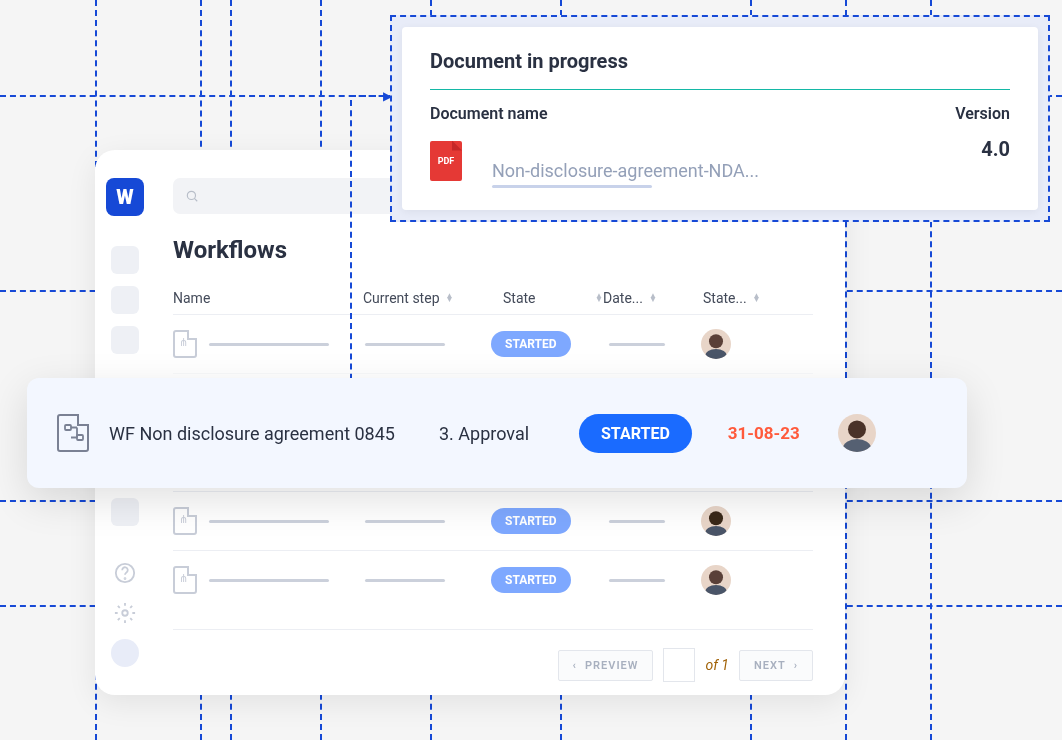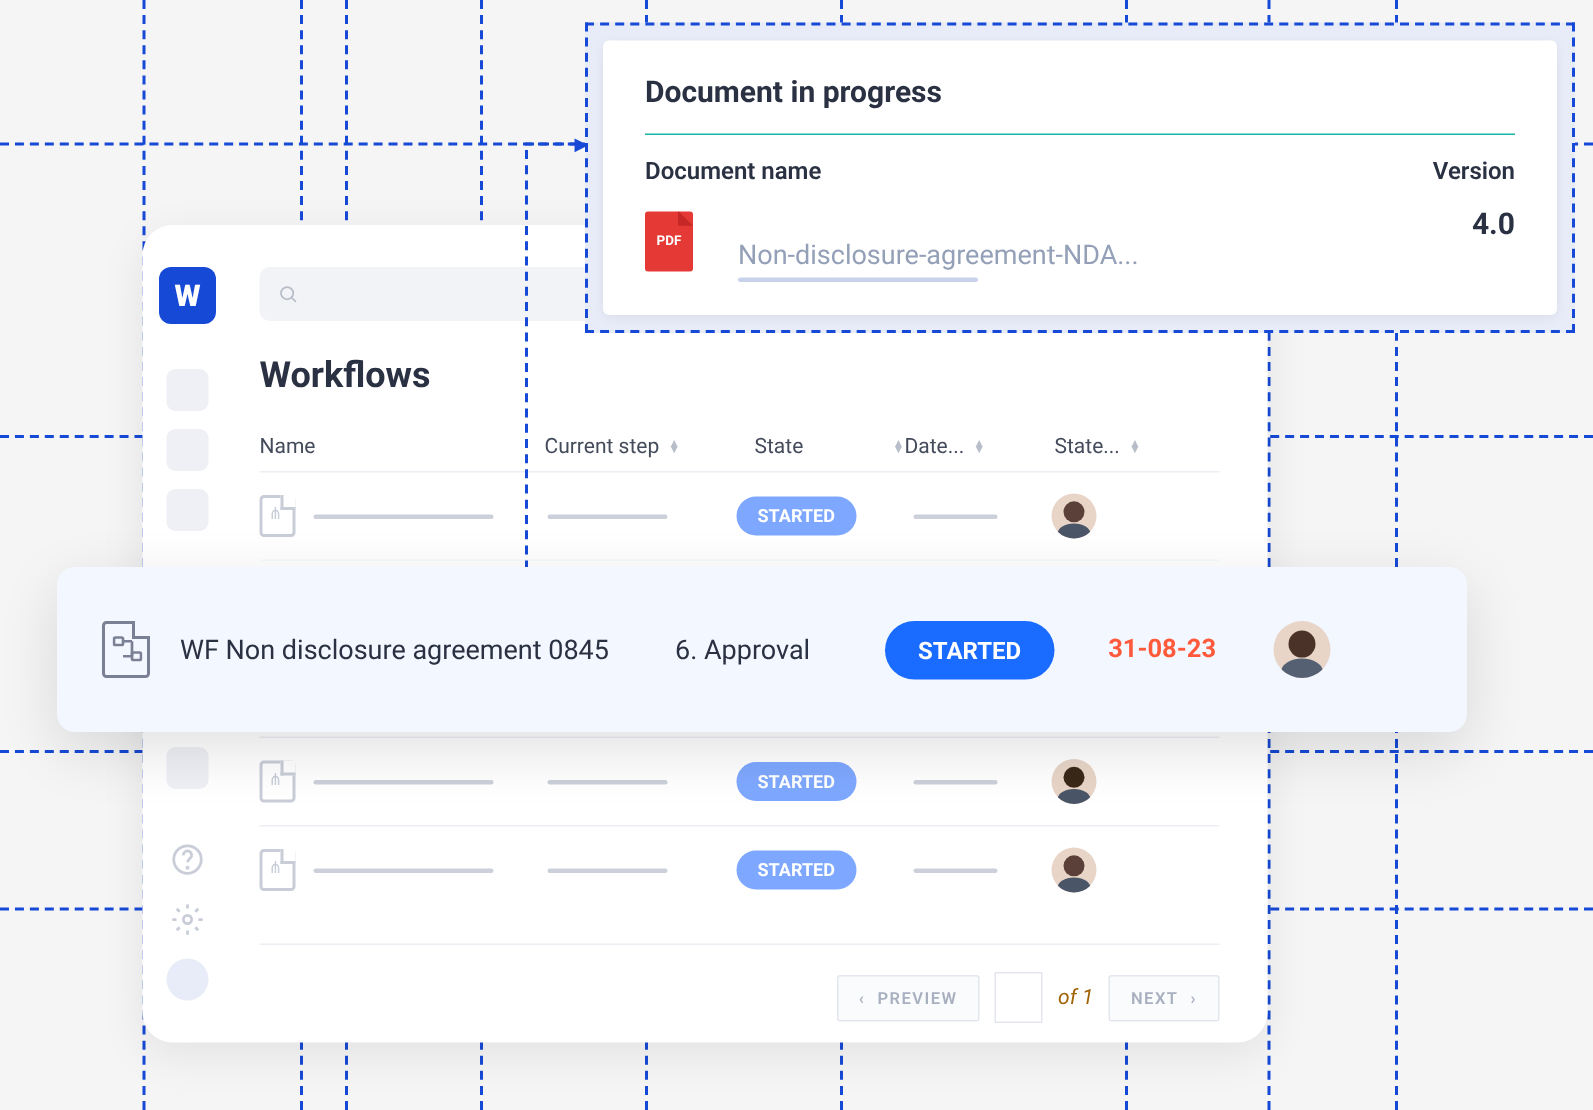--- a/index.html
+++ b/index.html
@@ -66,21 +66,21 @@
     .doc-label { font-size: 16px; font-weight: 600; color: #2a3142; }
     .doc-file { display: flex; align-items: center; gap: 30px; }
     .pdf-icon { width: 32px; height: 40px; background: #e53935; border-radius: 2px 2px 2px 2px; position: relative; display: flex; align-items: center; justify-content: center; color: #fff; font-size: 9px; font-weight: 700; }
     .pdf-icon::before { content: ""; position: absolute; top: 0; right: 0; width: 10px; height: 10px; background: #c62828; clip-path: polygon(0 0, 100% 100%, 0 100%); }
     .doc-name { display: flex; flex-direction: column; gap: 4px; }
     .doc-name-text { color: #94a0b8; font-size: 18px; margin-top: 27px; }
     .doc-underline { width: 160px; height: 3px; background: #c8d2ea; border-radius: 2px; }
     .doc-version { font-size: 20px; font-weight: 700; color: #2a3142; margin-top: 4px; }
     
     
-    .hi-row { position: absolute; left: 38px; top: 378px; width: 940px; height: 110px; background: #f3f7ff; border-radius: 12px; box-shadow: 0 12px 40px rgba(0,0,0,0.12); display: flex; align-items: center; padding: 0 30px; gap: 20px; }
+    .hi-row { position: absolute; left: 27px; top: 378px; width: 940px; height: 110px; background: #f3f7ff; border-radius: 12px; box-shadow: 0 12px 40px rgba(0,0,0,0.12); display: flex; align-items: center; padding: 0 30px; gap: 20px; }
     .hi-wf-icon { width: 32px; height: 38px; border: 2px solid #7a8194; border-radius: 3px; position: relative; flex-shrink: 0; }
     .hi-wf-icon::before { content: ""; position: absolute; top: -2px; right: -2px; width: 10px; height: 10px; background: #f3f7ff; border-bottom: 2px solid #7a8194; border-left: 2px solid #7a8194; }
     .hi-wf-icon svg { position: absolute; top: 8px; left: 5px; }
     .hi-name { font-size: 18px; color: #2a3142; width: 310px; }
     .hi-step { font-size: 18px; color: #2a3142; width: 120px; }
     .hi-badge { background: #1a6bff; color: #fff; font-size: 16px; font-weight: 700; padding: 10px 22px; border-radius: 22px; }
     .hi-date { color: #ff5a3c; font-size: 17px; font-weight: 700; margin-left: 16px; }
     .hi-avatar { width: 38px; height: 38px; border-radius: 50%; background: #e8d5c8; position: relative; overflow: hidden; margin-left: 18px; }
     .hi-avatar::after { content: ""; position: absolute; left: 50%; top: 50%; width: 18px; height: 18px; background: #4a3228; border-radius: 50%; transform: translate(-50%, -70%); }
     .hi-avatar::before { content: ""; position: absolute; left: 50%; bottom: -5px; width: 28px; height: 18px; background: #556072; border-radius: 50% 50% 0 0; transform: translateX(-50%); }
@@ -254,17 +254,17 @@
 
 <div class="hi-row">
   <div class="hi-wf-icon">
     <svg width="20" height="18" viewBox="0 0 20 18" fill="none" stroke="#7a8194" stroke-width="1.8">
         <rect x="1" y="1" width="6" height="5" rx="1"></rect>
         <rect x="13" y="11" width="6" height="5" rx="1"></rect>
         <path d="M7 3.5h6M13 13.5H7M13 3.5v10"></path>
       </svg>
   </div>
   <div class="hi-name">WF Non disclosure agreement 0845</div>
-  <div class="hi-step">6.  Approval</div>
+  <div class="hi-step">3.  Approval</div>
   <span class="hi-badge">STARTED</span>
   <span class="hi-date">31-08-23</span>
   <span class="hi-avatar"></span>
 </div>
 
 </body></html>

